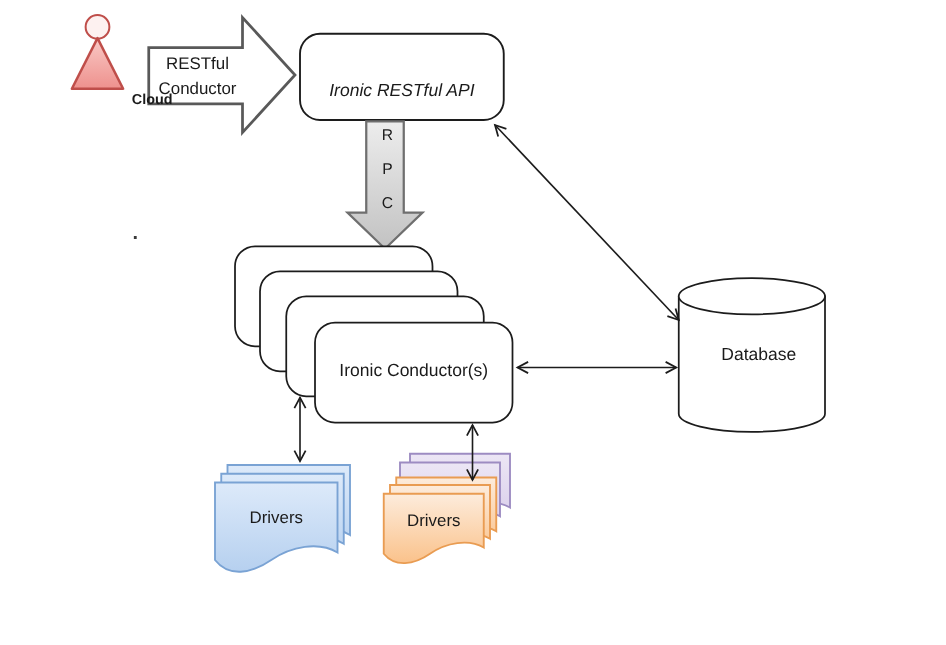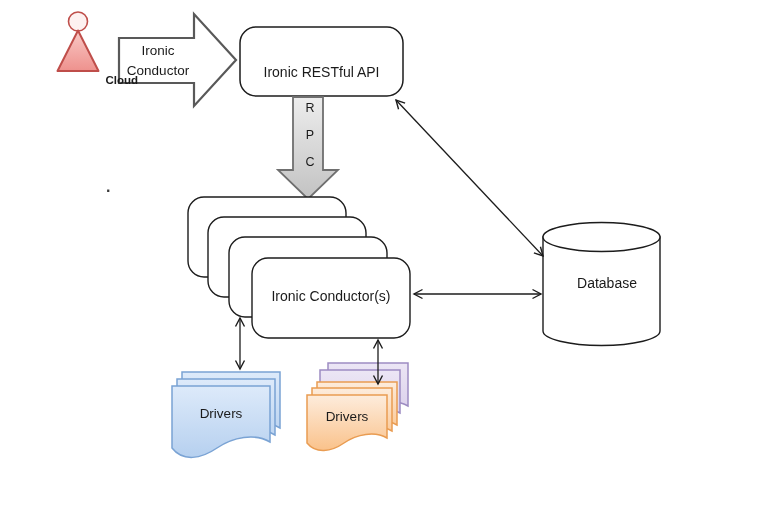--- a/index.html
+++ b/index.html
@@ -6,21 +6,21 @@
   .canvas{
     position:relative;width:757px;height:516px;background:#ffffff;overflow:hidden;
     font-family:"Liberation Sans", sans-serif;color:#1a1a1a;
   }
   .canvas svg{position:absolute;left:0;top:0;}
   .lbl{position:absolute;display:flex;align-items:center;justify-content:center;
        text-align:center;color:#1a1a1a;}
   .lbl-cloudadmin{left:18px;top:73px;width:120px;font-size:11.5px;font-weight:bold;
        line-height:14px;display:block;text-align:right;}
   .lbl-enroll{left:120px;top:41px;width:76px;font-size:13.5px;line-height:19.5px;display:block;}
-  .lbl-api{left:240px;top:27px;width:163px;height:89px;font-size:14px;}
+  .lbl-api{left:240px;top:27px;width:163px;height:89px;font-size:14px;font-style:italic;}
   .lbl-rpc{left:297px;top:101px;width:26px;height:68px;display:flex;flex-direction:column;
        justify-content:space-between;align-items:center;font-size:12.5px;}
   .lbl-conductor{left:252px;top:258px;width:158px;height:76px;font-size:14px;}
   .lbl-db{left:543px;top:224px;width:128px;height:118px;font-size:14px;}
   .lbl-drv-blue{left:172px;top:386px;width:98px;height:54px;font-size:13.5px;}
   .lbl-drv-orange{left:307px;top:395px;width:80px;height:42px;font-size:13.5px;}
   .stray{left:106px;top:179px;width:10px;font-size:16px;font-weight:bold;display:block;
        line-height:16px;text-align:left;color:#3a3a3a;}
 </style>
 </head>
@@ -98,21 +98,21 @@
     <line x1="414" y1="294" x2="541" y2="294" stroke="#1c1c1c" stroke-width="1.3" marker-start="url(#ah)" marker-end="url(#ah)"></line>
     <line x1="240" y1="318" x2="240" y2="369" stroke="#1c1c1c" stroke-width="1.3" marker-start="url(#ah)" marker-end="url(#ah)"></line>
     <line x1="378" y1="340" x2="378" y2="384" stroke="#1c1c1c" stroke-width="1.3" marker-start="url(#ah)" marker-end="url(#ah)"></line>
   </svg>
 
   <div class="lbl lbl-cloudadmin">
     <div>Cloud</div>
   </div>
 
   <div class="lbl lbl-enroll">
-    <div>Ironic</div>
+    <div>RESTful</div>
     <div>Conductor</div>
   </div>
 
   <div class="lbl lbl-api">Ironic RESTful API</div>
 
   <div class="lbl lbl-rpc">
     <span>R</span>
     <span>P</span>
     <span>C</span>
   </div>

